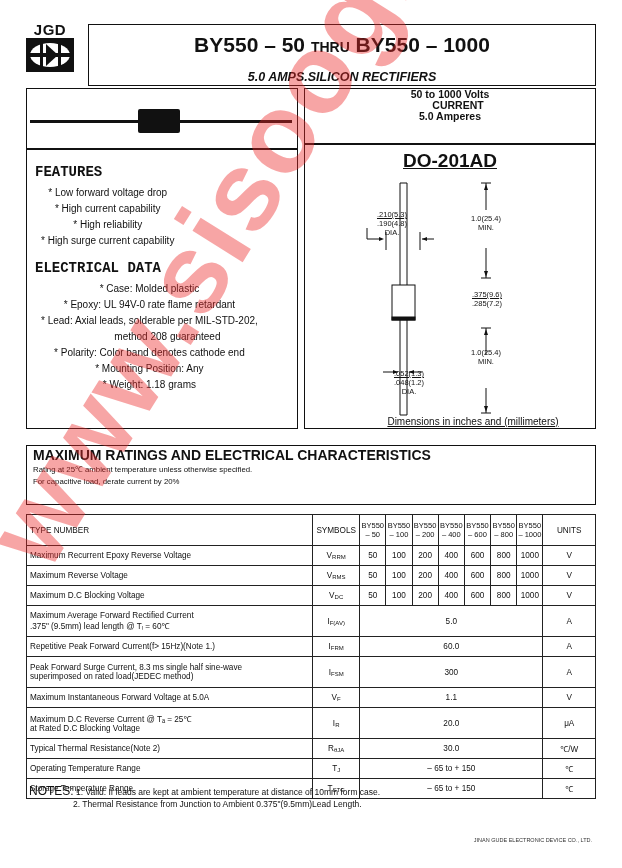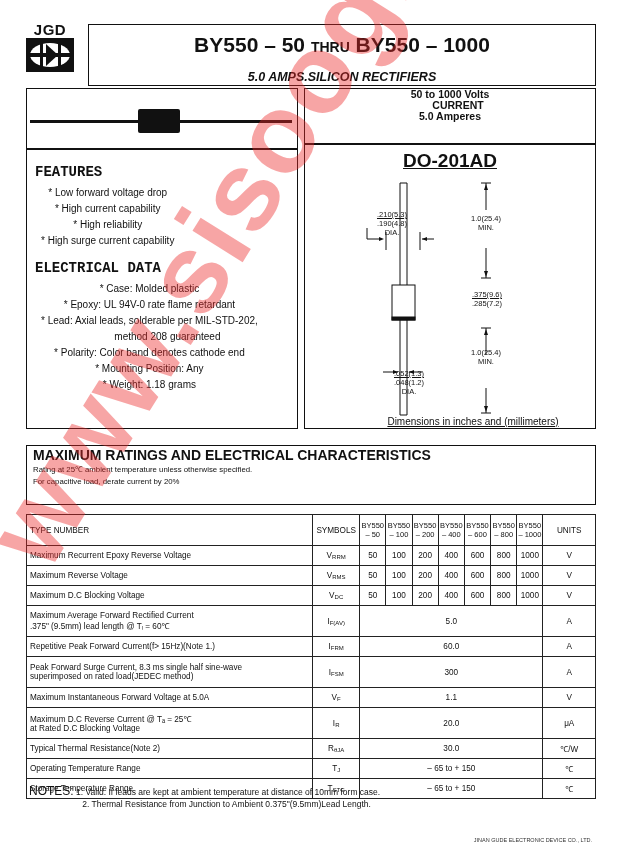--- a/index.html
+++ b/index.html
@@ -299,18 +299,18 @@
     <td class="c"><span>T</span><span class="sub">STG</span></td>
     <td class="c" colspan="7">– 65 to + 150</td>
     <td class="c">℃</td>
   </tr>
 </tbody>
   </table>
 
 <div class="abs notes" style="left:29px;top:785px;">
   <span class="lbl">NOTES:</span>
   <span>1. Valid. If leads are kept at ambient temperature at distance of 10mm form case.</span>
-  <div style="padding-left:44px;text-align:center;">2. Thermal Resistance from Junction to Ambient 0.375"(9.5mm)Lead Length.</div>
+  <div style="padding-left:44px;">2. Thermal Resistance from Junction to Ambient 0.375"(9.5mm)Lead Length.</div>
 </div>
 
 <div class="abs" style="right:30px;top:837px;font-size:5.5px;color:#333;">JINAN GUDE ELECTRONIC DEVICE CO., LTD.</div>
 
 <div class="wm" style="left:-40px;top:520px;font-size:112px;transform:rotate(-58deg);transform-origin:left top;white-space:nowrap;letter-spacing:2px;">www.sisoog.com</div>
 
 </body></html>

